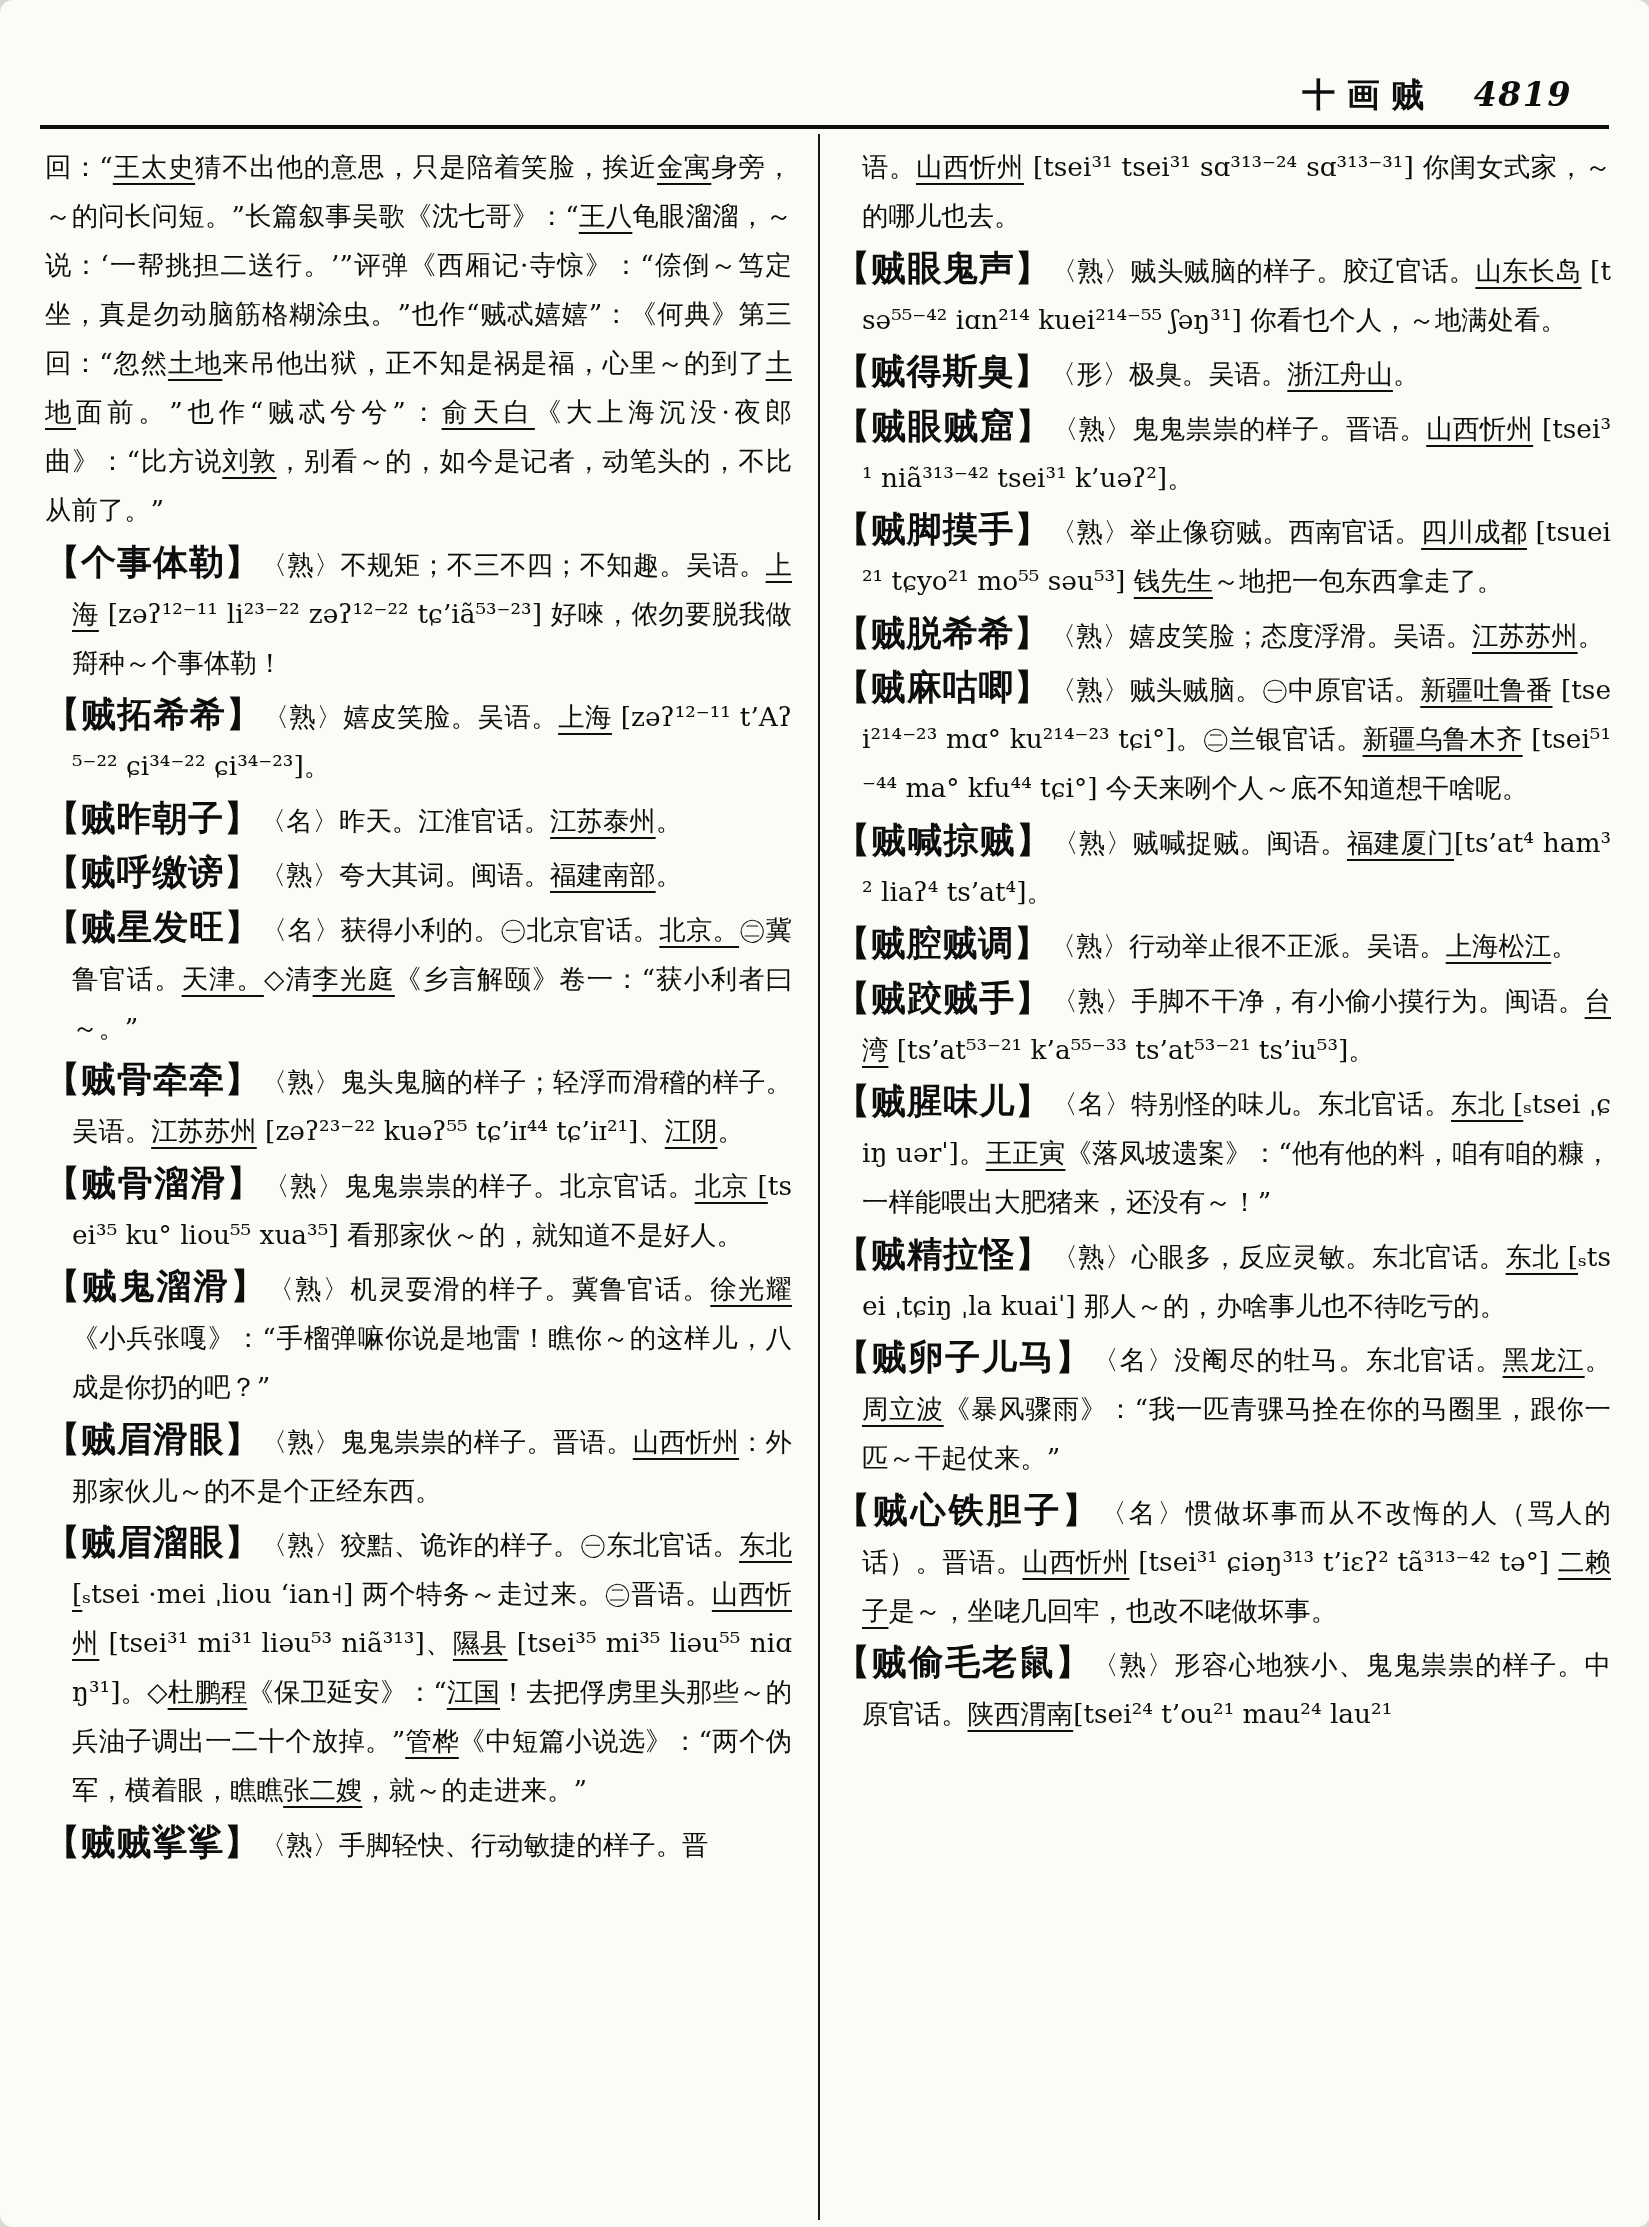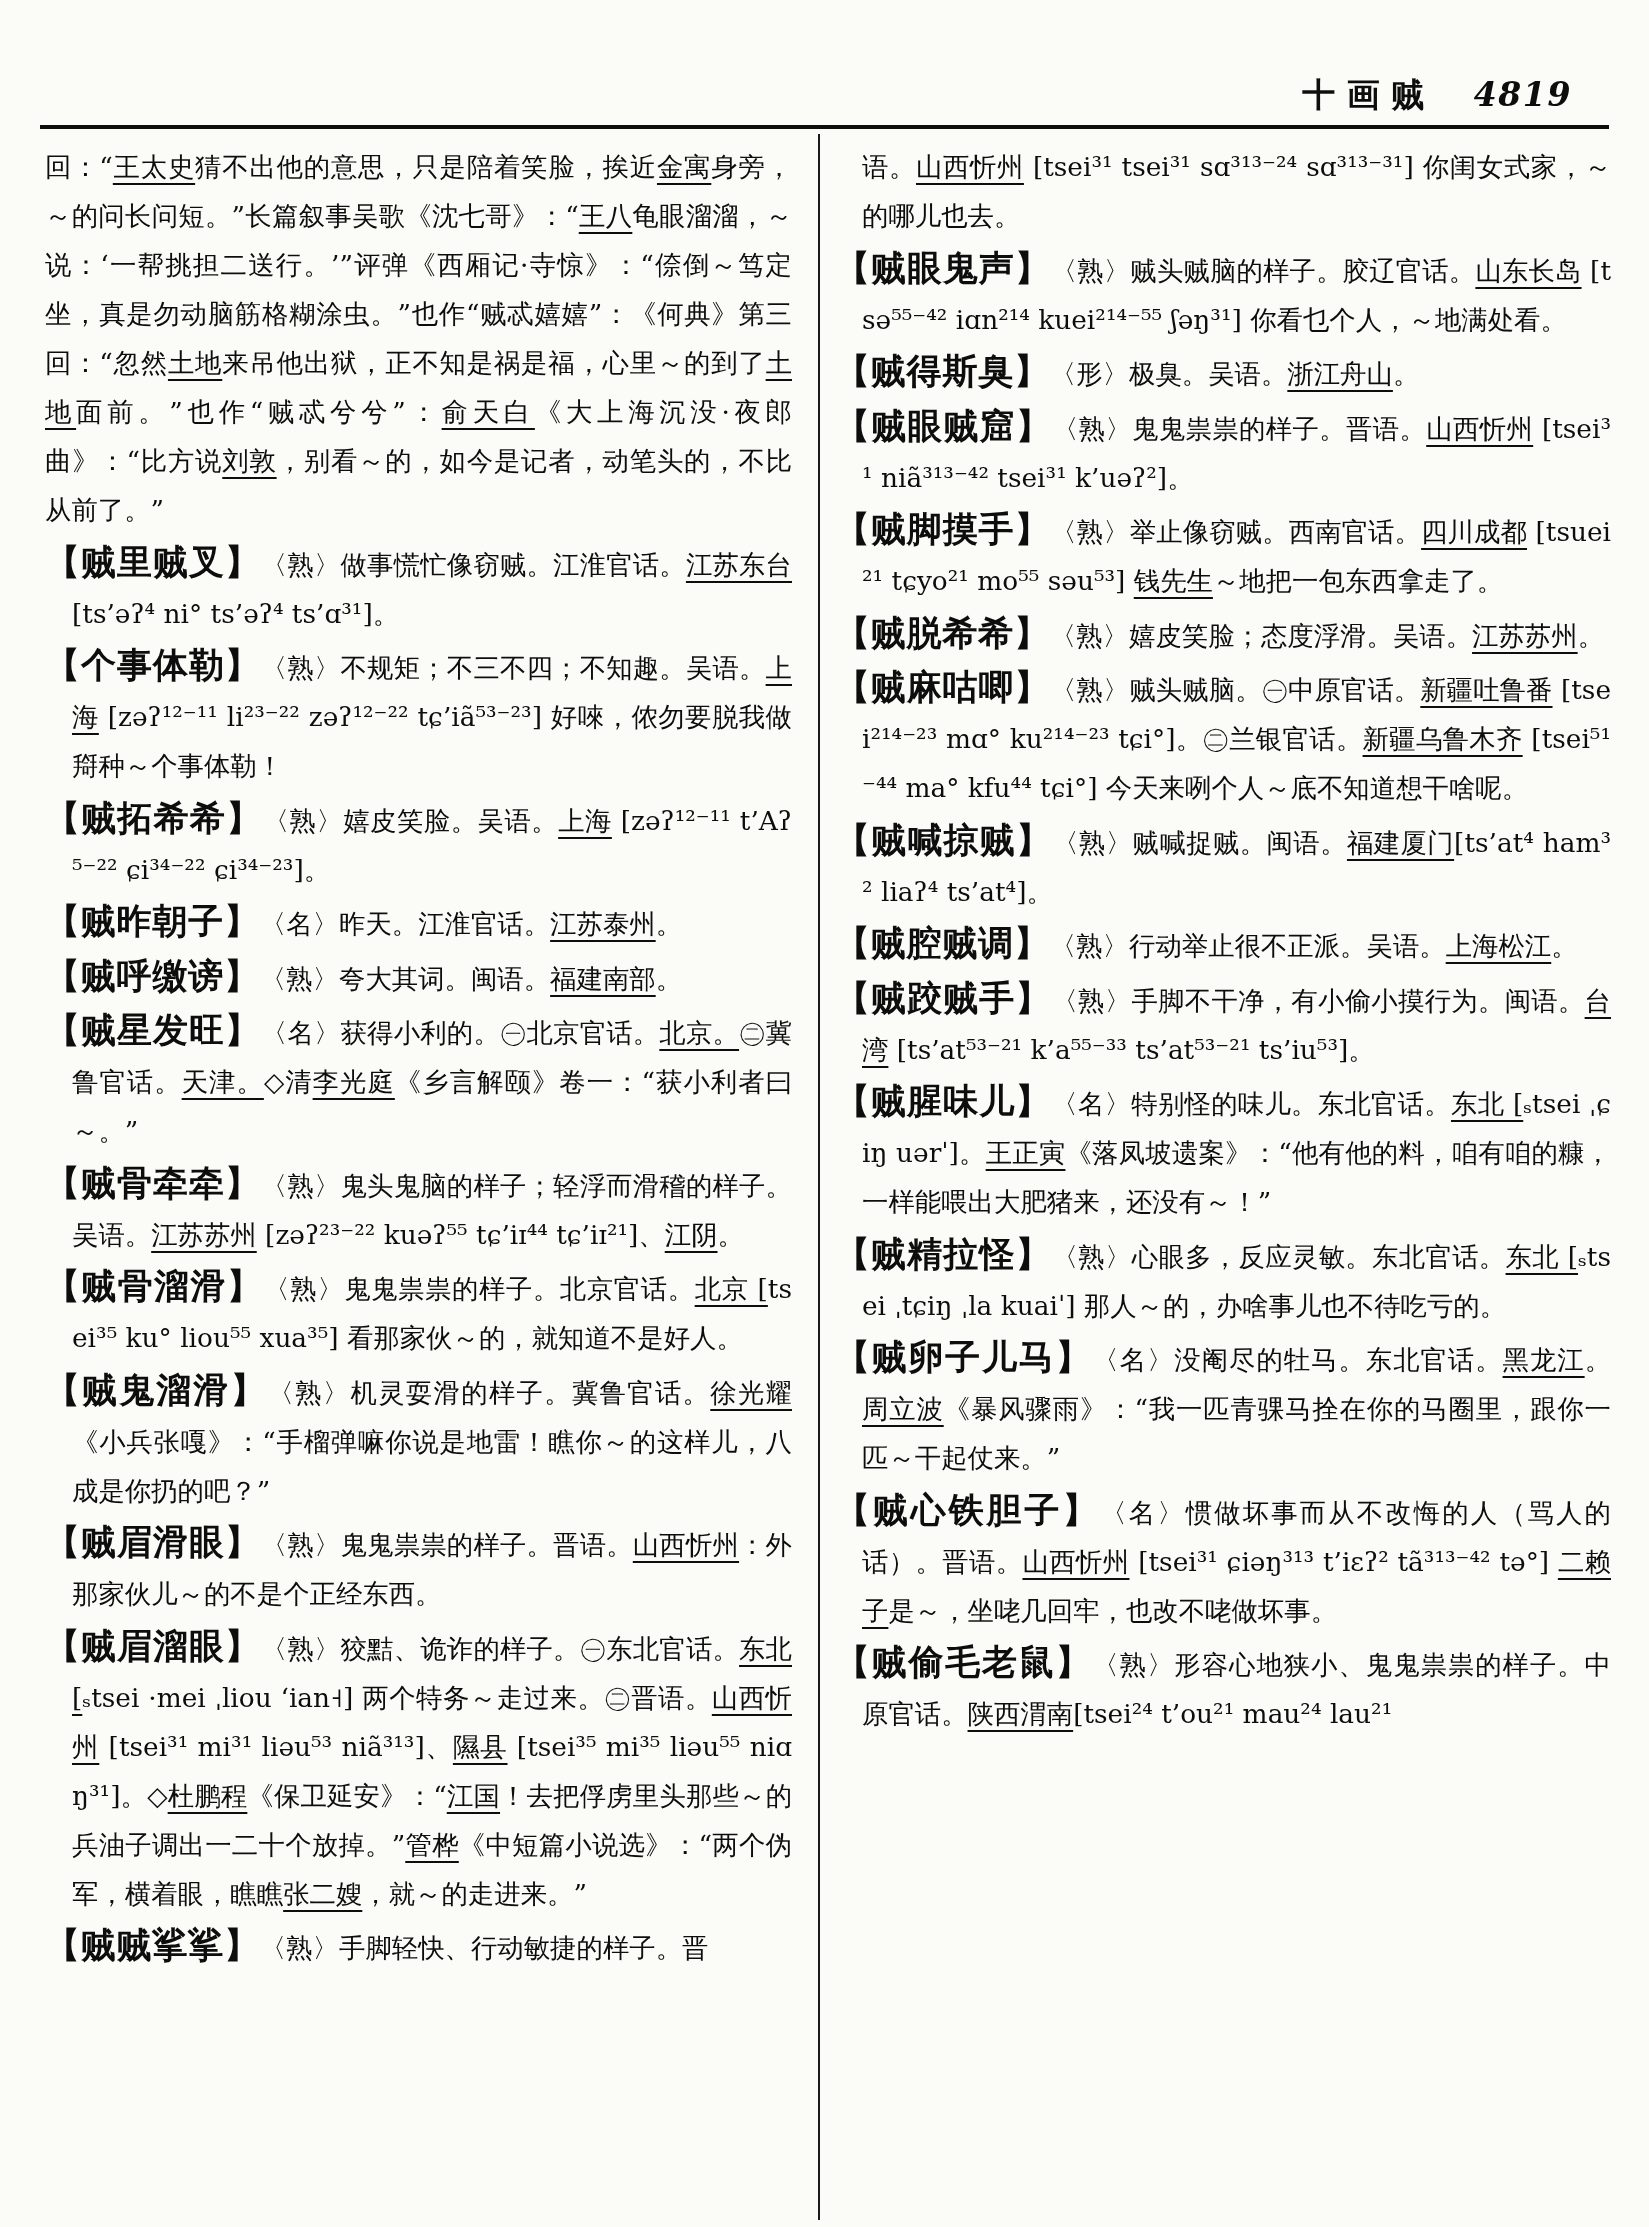--- a/index.html
+++ b/index.html
@@ -4,20 +4,21 @@
 <style>
   html,body{margin:0;padding:0;background:#d9d9d4;}
   .page{
     position:relative;
     width:1650px;height:2227px;
     margin:0 auto;
     background:#fbfbf7;
     color:#0d0d0d;
     font-family:"DejaVu Serif","Liberation Serif",serif;
     overflow:hidden;
+    border-radius:13px;
   }
   .running-head{
     position:absolute;top:73px;right:78px;
     display:flex;align-items:baseline;gap:38px;
   }
   .section-title{
     font-size:33px;font-weight:bold;letter-spacing:11.5px;
   }
   .page-number{
     font-size:33px;font-weight:bold;font-style:italic;
@@ -62,21 +63,20 @@
   <div class="running-head">
     <span class="section-title"><span>十画</span><span>贼</span></span>
     <span class="page-number">4819</span>
   </div>
 
   <div class="head-rule"></div>
   <div class="col-divider"></div>
 
   <div class="col col-left">
       <div class="cont"><span class="def">回：“<u>王太史</u>猜不出他的意思，只是陪着笑脸，挨近<u>金寓</u>身旁，～的问长问短。”长篇叙事吴歌《沈七哥》：“<u>王八</u>龟眼溜溜，～说：‘一帮挑担二送行。’”评弹《西厢记·寺惊》：“倷倒～笃定坐，真是勿动脑筋格糊涂虫。”也作“贼忒嬉嬉”：《何典》第三回：“忽然<u>土地</u>来吊他出狱，正不知是祸是福，心里～的到了<u>土地</u>面前。”也作“贼忒兮兮”：<u>俞天白</u>《大上海沉没·夜郎曲》：“比方说<u>刘敦</u>，别看～的，如今是记者，动笔头的，不比从前了。”</span></div>
-      <div class="entry"><span class="hw">【贼里贼叉】</span><span class="def">〈熟〉做事慌忙像窃贼。江淮官话。<u>江苏东台</u> [ts’əʔ⁴ ni° ts’əʔ⁴ ts’ɑ³¹]。</span></div>
       <div class="entry"><span class="hw">【个事体勒】</span><span class="def">〈熟〉不规矩；不三不四；不知趣。吴语。<u>上海</u> [zəʔ¹²⁻¹¹ li²³⁻²² zəʔ¹²⁻²² tɕ’iã⁵³⁻²³] 好唻，侬勿要脱我做搿种～个事体勒！</span></div>
       <div class="entry"><span class="hw">【贼拓希希】</span><span class="def">〈熟〉嬉皮笑脸。吴语。<u>上海</u> [zəʔ¹²⁻¹¹ t’Aʔ⁵⁻²² ɕi³⁴⁻²² ɕi³⁴⁻²³]。</span></div>
       <div class="entry"><span class="hw">【贼昨朝子】</span><span class="def">〈名〉昨天。江淮官话。<u>江苏泰州</u>。</span></div>
       <div class="entry"><span class="hw">【贼呼缴谤】</span><span class="def">〈熟〉夸大其词。闽语。<u>福建南部</u>。</span></div>
       <div class="entry"><span class="hw">【贼星发旺】</span><span class="def">〈名〉获得小利的。㊀北京官话。<u>北京。</u>㊁冀鲁官话。<u>天津。</u>◇清<u>李光庭</u>《乡言解颐》卷一：“获小利者曰～。”</span></div>
       <div class="entry"><span class="hw">【贼骨牵牵】</span><span class="def">〈熟〉鬼头鬼脑的样子；轻浮而滑稽的样子。吴语。<u>江苏苏州</u> [zəʔ²³⁻²² kuəʔ⁵⁵ tɕ’iɪ⁴⁴ tɕ’iɪ²¹]、<u>江阴</u>。</span></div>
       <div class="entry"><span class="hw">【贼骨溜滑】</span><span class="def">〈熟〉鬼鬼祟祟的样子。北京官话。<u>北京 [</u>tsei³⁵ ku° liou⁵⁵ xua³⁵] 看那家伙～的，就知道不是好人。</span></div>
       <div class="entry"><span class="hw">【贼鬼溜滑】</span><span class="def">〈熟〉机灵耍滑的样子。冀鲁官话。<u>徐光耀</u>《小兵张嘎》：“手榴弹嘛你说是地雷！瞧你～的这样儿，八成是你扔的吧？”</span></div>
       <div class="entry"><span class="hw">【贼眉滑眼】</span><span class="def">〈熟〉鬼鬼祟祟的样子。晋语。<u>山西忻州</u>：外那家伙儿～的不是个正经东西。</span></div>
       <div class="entry"><span class="hw">【贼眉溜眼】</span><span class="def">〈熟〉狡黠、诡诈的样子。㊀东北官话。<u>东北[</u>ₛtsei ·mei ˌliou ʻian˧] 两个特务～走过来。㊁晋语。<u>山西忻州</u> [tsei³¹ mi³¹ liəu⁵³ niã³¹³]、<u>隰县</u> [tsei³⁵ mi³⁵ liəu⁵⁵ niɑŋ³¹]。◇<u>杜鹏程</u>《保卫延安》：“<u>江国</u>！去把俘虏里头那些～的兵油子调出一二十个放掉。”<u>管桦</u>《中短篇小说选》：“两个伪军，横着眼，瞧瞧<u>张二嫂</u>，就～的走进来。”</span></div>

